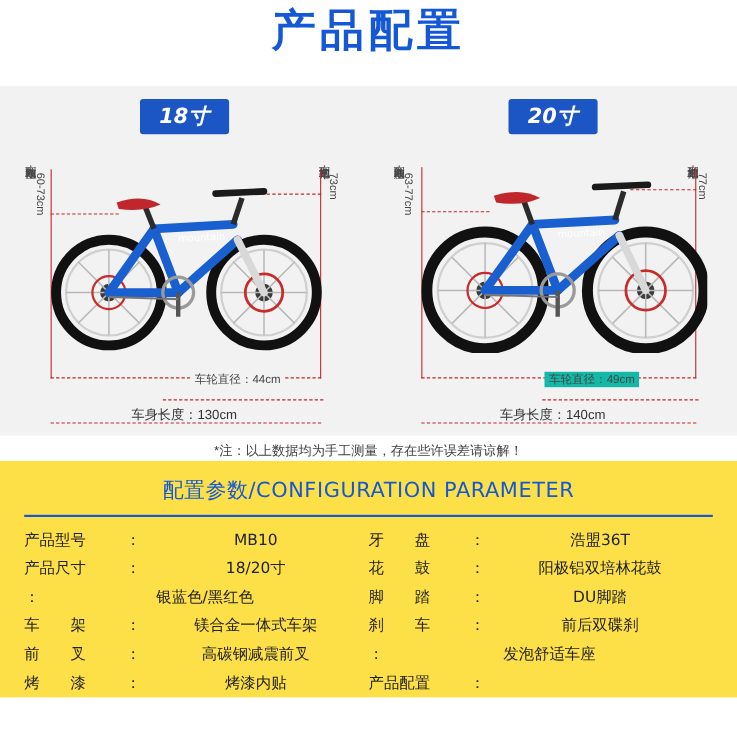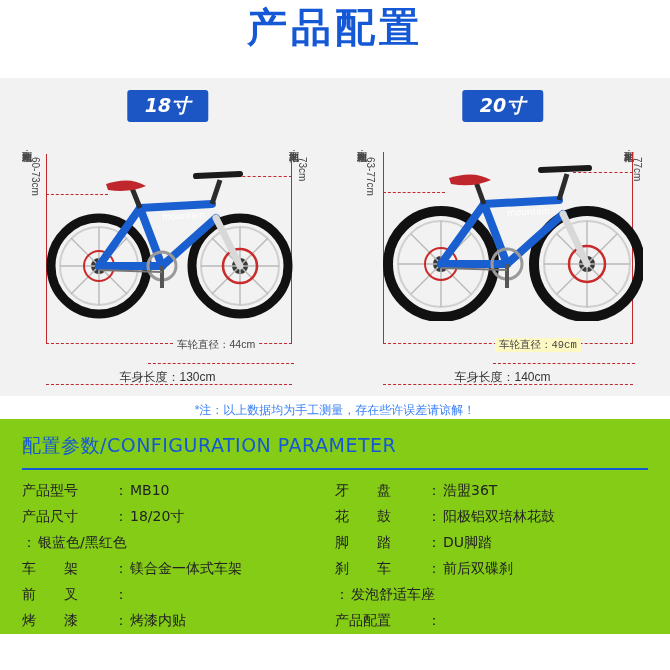--- a/index.html
+++ b/index.html
@@ -117,28 +117,29 @@
   }
   .body-dim {
     bottom: 10px;
     font-size: 12px;
     color: #333;
   }
 
   .note {
     text-align: center;
     font-size: 12px;
-    color: #3b82f6;
+    color: #404040;
     padding-top: 6px;
   }
 
   
   .config {
     padding: 14px 22px 0 22px;
-    background: #84cc16;
+    background: #fde047;
+    text-align: center;
   }
   .config-title {
     font-size: 19px;
     color: #1558d6;
     letter-spacing: 0.5px;
     font-family: "DejaVu Sans", sans-serif;
   }
   .config-title .cn { font-weight: normal; }
   .divider {
     margin: 9px 0 8px 0;
@@ -327,21 +328,21 @@
             <path d="M66 32 Q91 24 108 34 Q90 42 68 38 Z" fill="#c0272d"></path>
             <line x1="176" y1="54" x2="184" y2="28" stroke="#2b2b2b" stroke-width="5"></line>
             <path d="M158 24 L206 22" stroke="#1a1a1a" stroke-width="6" stroke-linecap="round"></path>
             <circle cx="124" cy="118" r="15" fill="none" stroke="#9a9a9a" stroke-width="3"></circle>
             <line x1="124" y1="118" x2="124" y2="142" stroke="#555" stroke-width="4"></line>
             <line x1="124" y1="124" x2="58" y2="122" stroke="#777" stroke-width="2"></line>
             <text x="124" y="70" font-size="9" fill="#ffffff" font-family="DejaVu Sans, sans-serif" transform="rotate(-3 124 70)">mountain</text>
           </svg>
         </div>
 
-        <div class="hdim wheel-dim" style="left:160px; background:#fef9c3; padding:0 4px;font-family:Liberation Mono, monospace;">车轮直径：49cm</div>
+        <div class="hdim wheel-dim" style="left:160px; background:#14b8a6; padding:0 4px;">车轮直径：49cm</div>
         <div class="dash-h" style="left:158px; top:279px; width:142px;"></div>
 
         <div class="hdim body-dim" style="left:50%; transform:translateX(-50%);">车身长度：140cm</div>
         <div class="dash-h" style="left:48px; top:300px; width:250px;"></div>
       </div>
     </div>
   </div>
 
   <div class="note">*注：以上数据均为手工测量，存在些许误差请谅解！</div>
 
@@ -368,20 +369,21 @@
           <span class="pvalue">银蓝色/黑红色</span>
         </div>
         <div class="prow">
           <span class="plabel">车　　架</span>
           <span class="pcolon">：</span>
           <span class="pvalue">镁合金一体式车架</span>
         </div>
         <div class="prow">
           <span class="plabel">前　　叉</span>
           <span class="pcolon">：</span>
+          <span class="pvalue">高碳钢减震前叉</span>
         </div>
         <div class="prow">
           <span class="plabel">烤　　漆</span>
           <span class="pcolon">：</span>
           <span class="pvalue">烤漆内贴</span>
         </div>
       </div>
 
       <div class="params-col col-right">
         <div class="prow">

